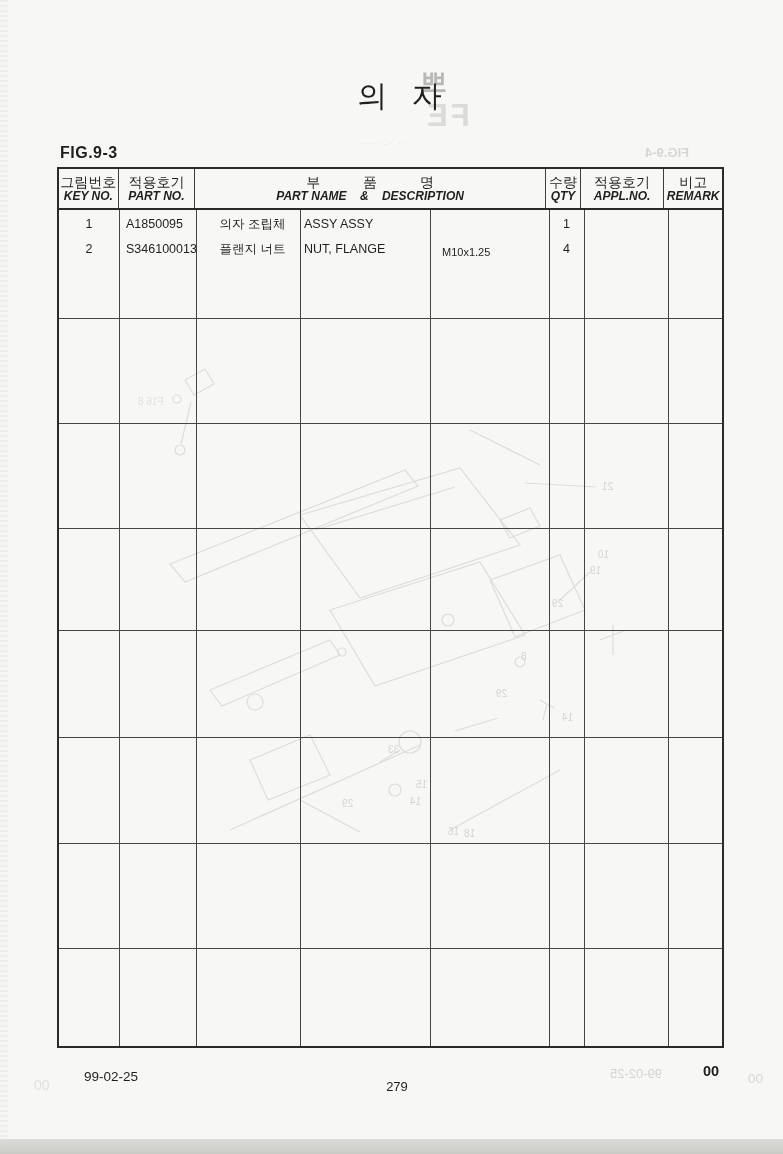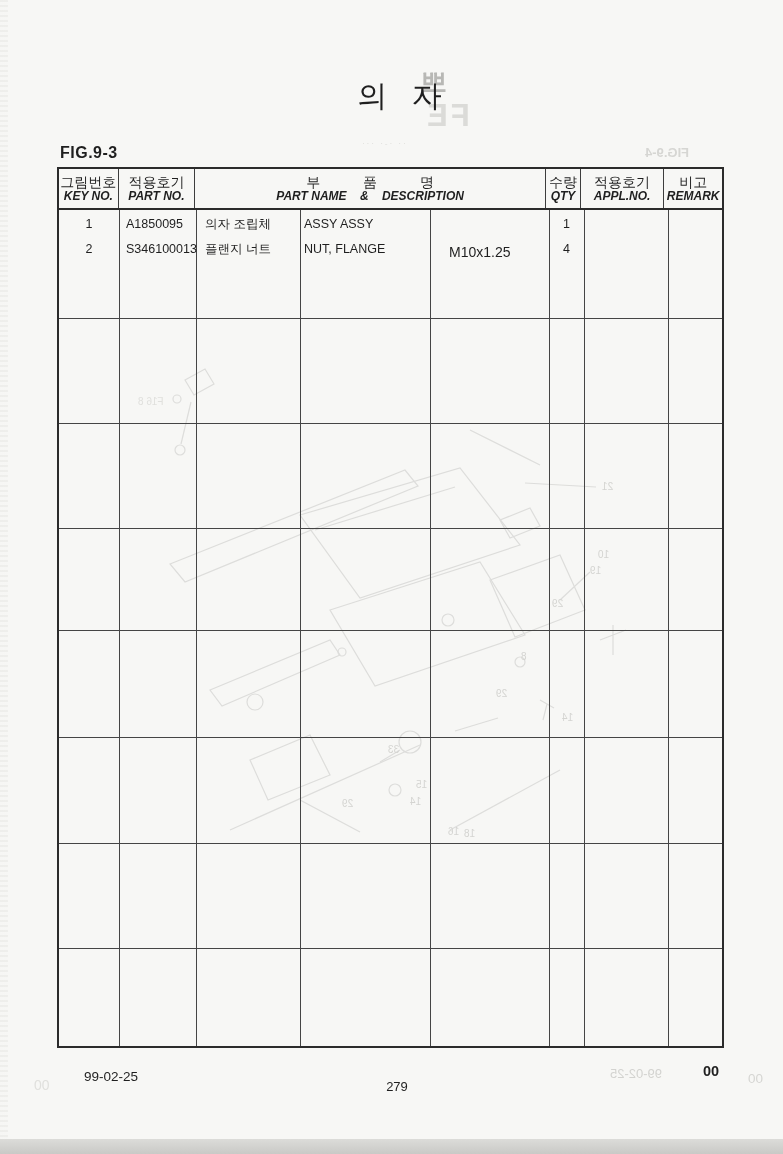--- a/index.html
+++ b/index.html
@@ -25,23 +25,23 @@
   .hko{font-size:14px;line-height:12px;white-space:pre;}
   .hen{font-size:12px;line-height:12px;font-weight:700;white-space:pre;font-style:italic;}
   .w-key{width:60px}.w-part{width:77px}.w-name{width:353px}.w-qty{width:35px}.w-appl{width:84px}.w-rem{width:58px}
   .tbody{position:absolute;left:0;top:41px;width:663px;height:836px;}
   .vline{position:absolute;top:0;bottom:0;width:1px;background:#454545;}
   .hline{position:absolute;left:0;right:0;height:1px;background:#454545;}
   .data-row{position:absolute;left:0;width:100%;display:flex;font-size:12.5px;line-height:15px;}
   .dc{box-sizing:border-box;flex:none;}
   .dc.key{width:60px;text-align:center;}
   .dc.part{width:77px;padding-left:7px;}
-  .dc.nko{width:104px;padding-left:9px;}
+  .dc.nko{width:104px;padding-left:9px;text-align:center;}
   .dc.nen{width:130px;padding-left:4px;}
-  .dc.desc{width:119px;padding-left:19px;font-size:14px;padding-top:3px;}
+  .dc.desc{width:119px;padding-left:12px;font-size:11px;padding-top:3px;}
   .dc.qty{width:35px;text-align:center;}
   .dc.appl{width:84px;}
   .dc.rem{width:58px;}
   
   .footer-date{position:absolute;left:84px;top:1069px;font-size:13.5px;}
   .footer-page{position:absolute;left:347px;top:1079px;width:100px;text-align:center;font-size:13px;}
   .footer-rev{position:absolute;left:703px;top:1063px;font-size:14.5px;font-weight:600;}
   
   .ghost{position:absolute;transform:scaleX(-1);color:#d8d8d5;white-space:nowrap;}
   .g-title-ko{left:420px;top:64px;font-size:27px;font-weight:700;color:#a3a3a0;opacity:.75;}

